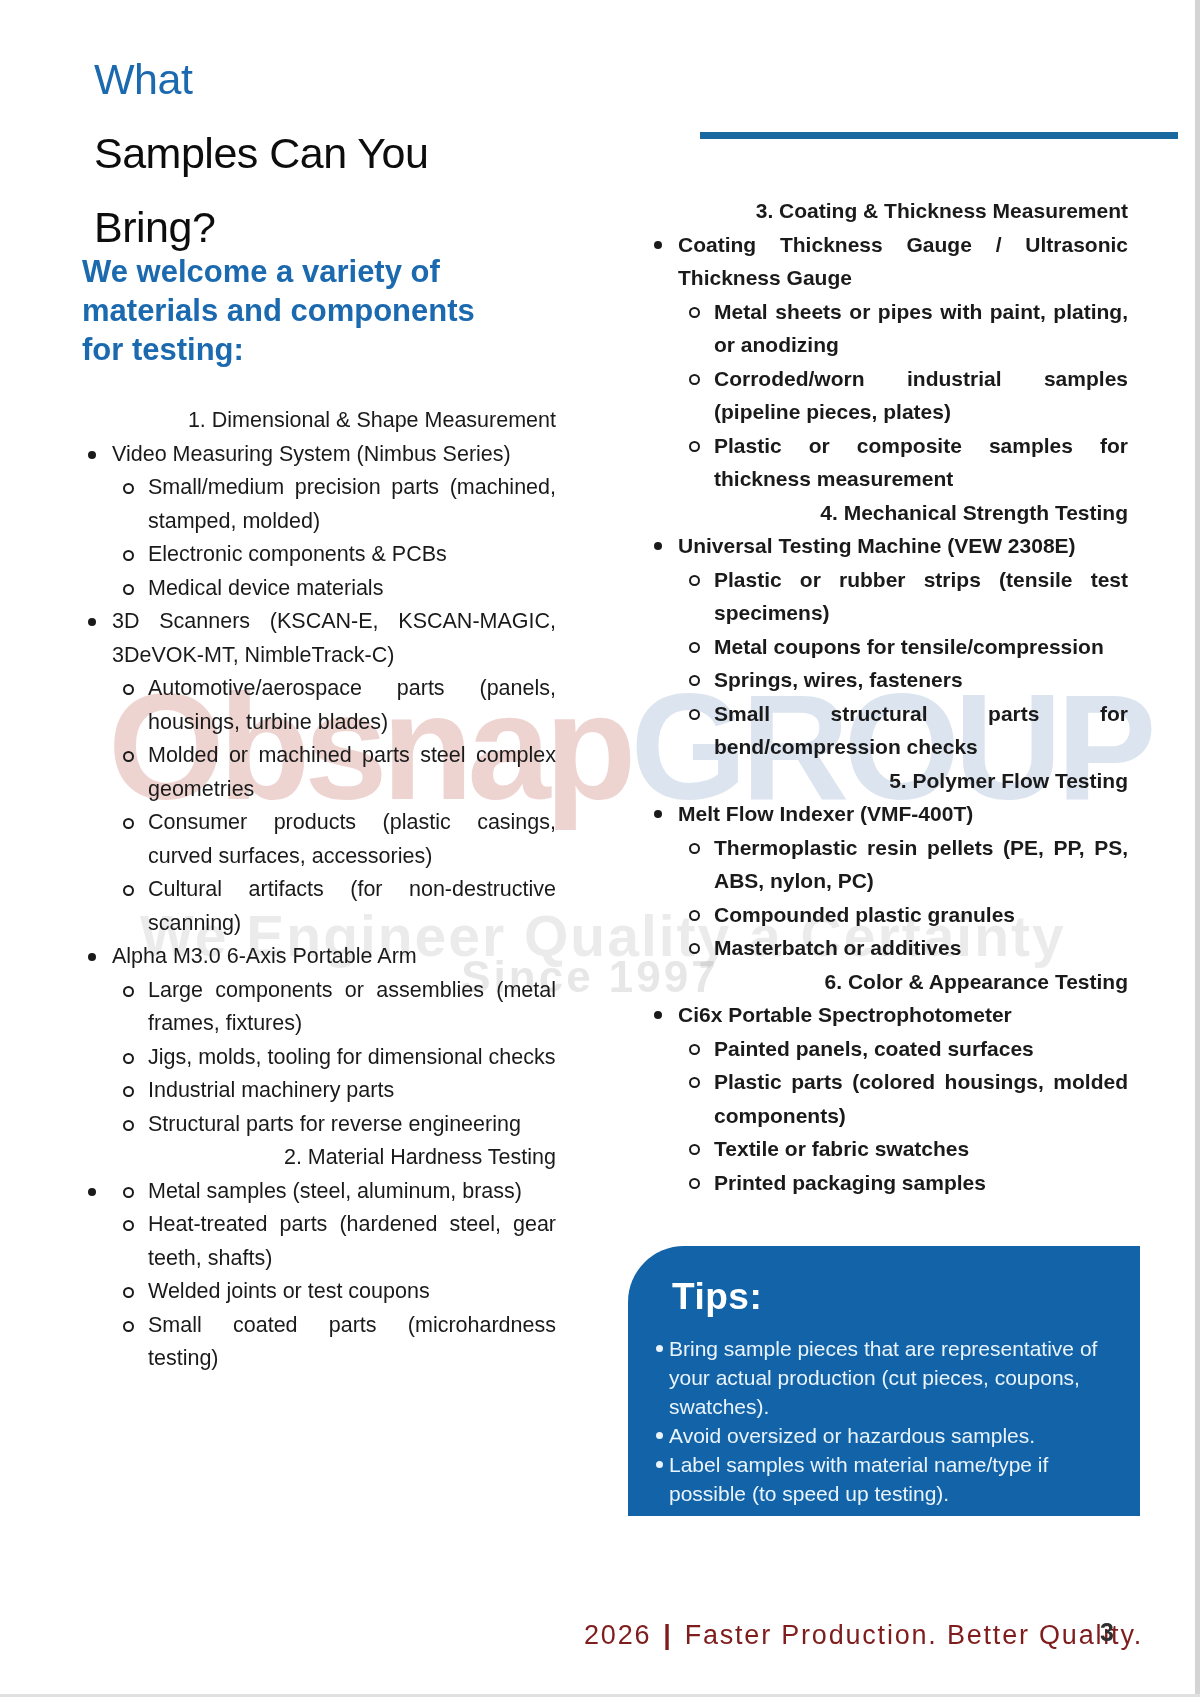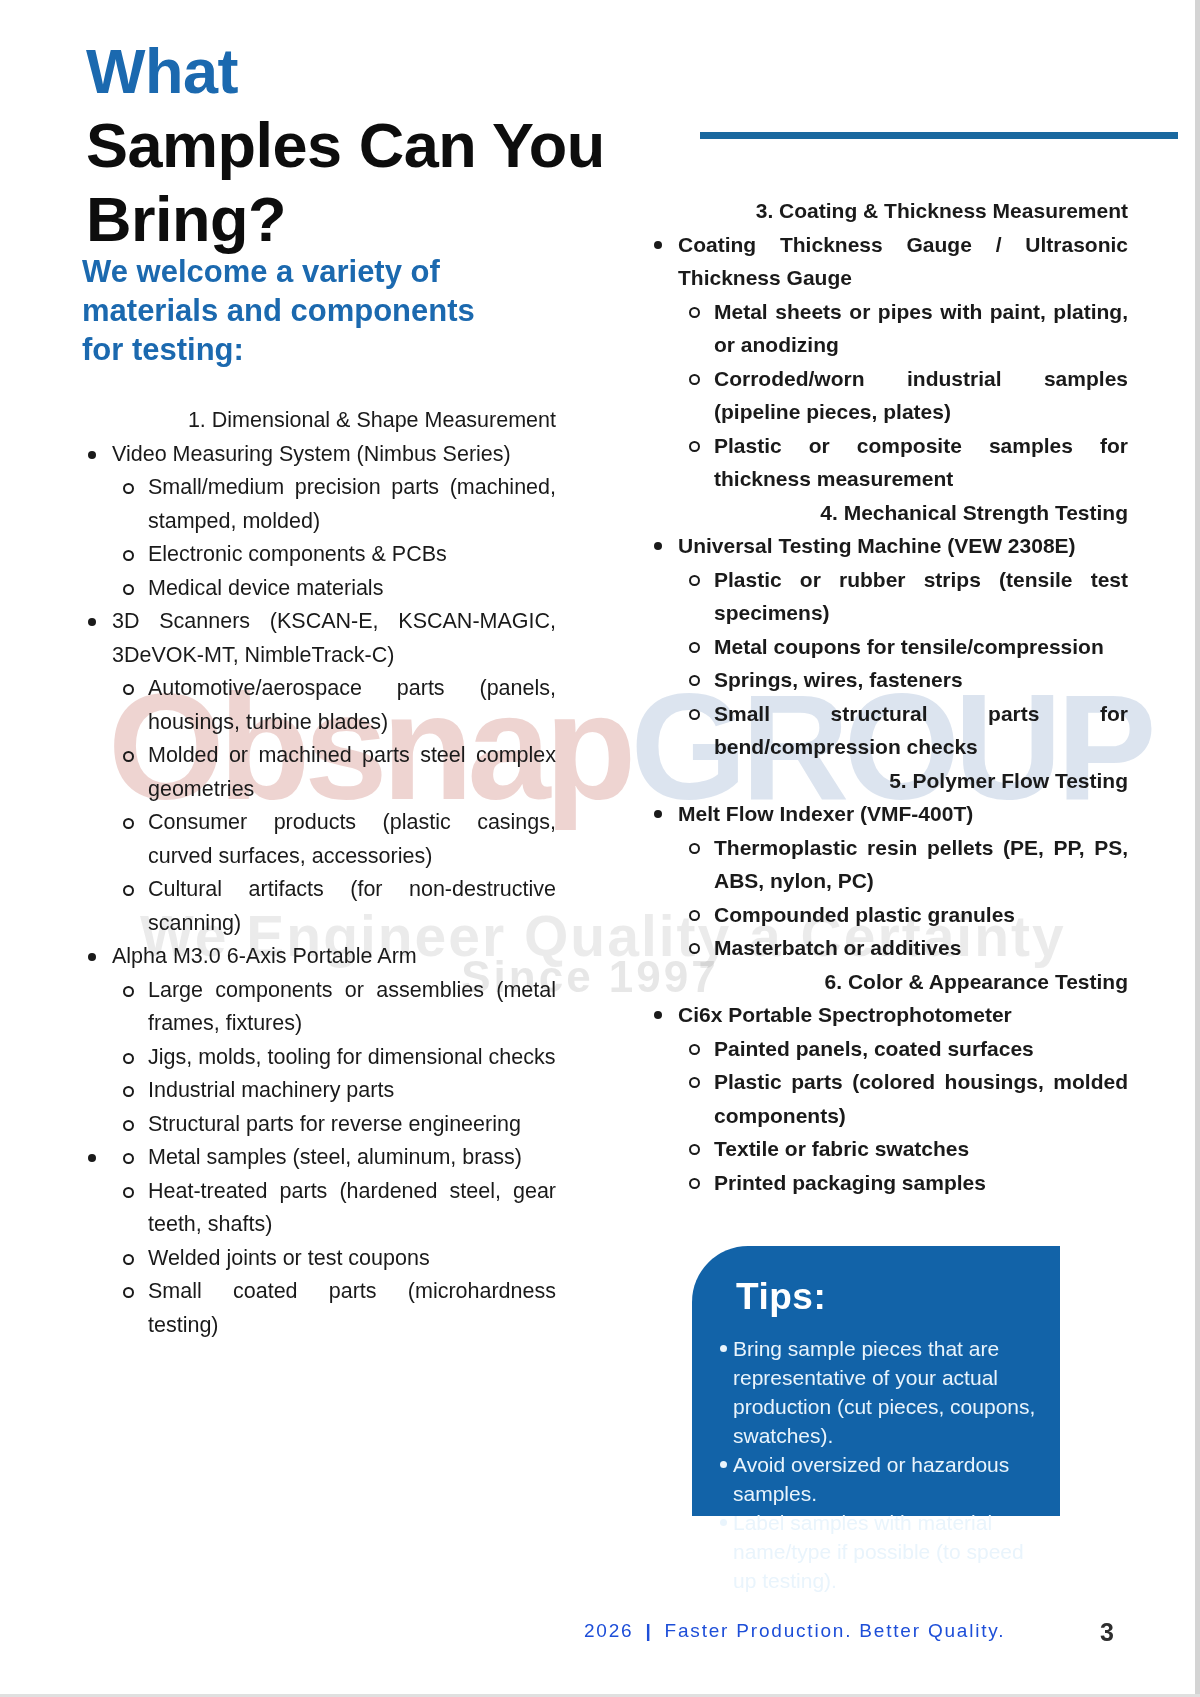--- a/index.html
+++ b/index.html
@@ -19,22 +19,22 @@
     position:absolute; left:140px; top:903px; width:900px; z-index:0;
     text-align:center; font-size:57px; font-weight:700; letter-spacing:2px;
     color: rgba(60,60,60,0.10); white-space:nowrap; user-select:none;
   }
   .wm-since {
     position:absolute; left:0px; top:952px; width:1180px; z-index:0;
     text-align:center; font-size:44px; font-weight:700; letter-spacing:3px;
     color: rgba(60,60,60,0.12); user-select:none;
   }
   
-  .title { position:absolute; left:82px; top:30px; margin:4px; z-index:2;
-           font-size:63px; line-height:74px; font-weight:700; letter-spacing:-0.5px; }
+  .title { position:absolute; left:82px; top:30px; margin:12px; z-index:2;
+           font-size:43px; line-height:74px; font-weight:400; letter-spacing:-0.5px; }
   .title span { display:block; }
   .t-blue { color: var(--accent-blue, #1b69af); }
   .t-dark { color: #0d0d0d; }
   .title-rule { position:absolute; left:700px; top:132px; width:478px; height:7px;
                 background: var(--rule-blue, #19689f); z-index:2; }
   .subtitle { position:absolute; left:82px; top:252px; z-index:2;
               font-size:31px; line-height:39px; font-weight:700;
               color: var(--accent-blue, #1b69af); }
   
   .col { position:absolute; z-index:2; font-size:21.5px; line-height:33.5px; color:#1a1a1a; }
@@ -43,33 +43,33 @@
   .row-h { text-align:right; }
   .row-b, .row-c { position:relative; text-align:justify; }
   .row-b { padding-left:48px; }
   .row-c { padding-left:84px; }
   .marker { position:absolute; display:inline-block; }
   .row-b .marker { left:24px; top:13px; width:8px; height:8px; border-radius:50%;
                    background:#1a1a1a; }
   .row-c .marker { left:59px; top:12px; width:7px; height:7px; border-radius:50%;
                    border:2px solid #1a1a1a; background:transparent; }
   
-  .tips { position:absolute; left:692px; top:1246px; width:368px; height:270px;
+  .tips { position:absolute; left:628px; top:1246px; width:512px; height:270px;
           background: var(--tips-bg, #1263a8); border-radius:56px 0 0 0; z-index:3;
           box-sizing:border-box; }
   .tips-heading { margin:30px 0 0 44px; font-size:37px; font-weight:800;
                   letter-spacing:0.5px; color:#ffffff; }
   .tips-list { margin-top:16px; padding-right:14px; font-size:21px; line-height:29px;
                color:#e9f4fc; font-weight:400; }
   .tip-row { position:relative; padding-left:41px; }
   .tip-row .marker { left:28px; top:11px; width:7px; height:7px; border-radius:50%;
                      background:#e9f4fc; }
   
   .footer { position:absolute; left:584px; top:1620px; z-index:2; display:flex;
-            align-items:flex-start; font-size:19px; letter-spacing:1.8px; color:#1d4ed8;
+            align-items:flex-start; font-size:27px; letter-spacing:1.8px; color:#7f1d1d;
             white-space:nowrap; }
   .f-sep { font-weight:700; margin:0 12px; }
   .page-num { position:absolute; left:1100px; top:1618px; z-index:2;
               font-size:25px; font-weight:700; color:#2e2e2e; }
   
   .edge-right  { position:absolute; right:0; top:0; bottom:0; width:5px;
                  background:#d4d4d4; z-index:5; }
   .edge-bottom { position:absolute; left:0; right:0; bottom:0; height:3px;
                  background:#e0e0e0; z-index:5; }
 </style>
@@ -103,20 +103,21 @@
       <div class="row-b"><span class="marker"></span><span class="txt">3D Scanners (KSCAN-E, KSCAN-MAGIC, 3DeVOK-MT, NimbleTrack-C)</span></div>
       <div class="row-c"><span class="marker"></span><span class="txt">Automotive/aerospace parts (panels, housings, turbine blades)</span></div>
       <div class="row-c"><span class="marker"></span><span class="txt">Molded or machined parts steel complex geometries</span></div>
       <div class="row-c"><span class="marker"></span><span class="txt">Consumer products (plastic casings, curved surfaces, accessories)</span></div>
       <div class="row-c"><span class="marker"></span><span class="txt">Cultural artifacts (for non-destructive scanning)</span></div>
       <div class="row-b"><span class="marker"></span><span class="txt">Alpha M3.0 6-Axis Portable Arm</span></div>
       <div class="row-c"><span class="marker"></span><span class="txt">Large components or assemblies (metal frames, fixtures)</span></div>
       <div class="row-c"><span class="marker"></span><span class="txt">Jigs, molds, tooling for dimensional checks</span></div>
       <div class="row-c"><span class="marker"></span><span class="txt">Industrial machinery parts</span></div>
       <div class="row-c"><span class="marker"></span><span class="txt">Structural parts for reverse engineering</span></div>
+      <div class="row-h"><span class="txt">2. Material Hardness Testing</span></div>
       <div class="row-b"><span class="marker"></span></div>
       <div class="row-c"><span class="marker"></span><span class="txt">Metal samples (steel, aluminum, brass)</span></div>
       <div class="row-c"><span class="marker"></span><span class="txt">Heat-treated parts (hardened steel, gear teeth, shafts)</span></div>
       <div class="row-c"><span class="marker"></span><span class="txt">Welded joints or test coupons</span></div>
       <div class="row-c"><span class="marker"></span><span class="txt">Small coated parts (microhardness testing)</span></div>
     </div>
   <div class="col col-right">
       <div class="row-h"><span class="txt">3. Coating &amp; Thickness Measurement</span></div>
       <div class="row-b"><span class="marker"></span><span class="txt">Coating Thickness Gauge / Ultrasonic Thickness Gauge</span></div>
       <div class="row-c"><span class="marker"></span><span class="txt">Metal sheets or pipes with paint, plating, or anodizing</span></div>

